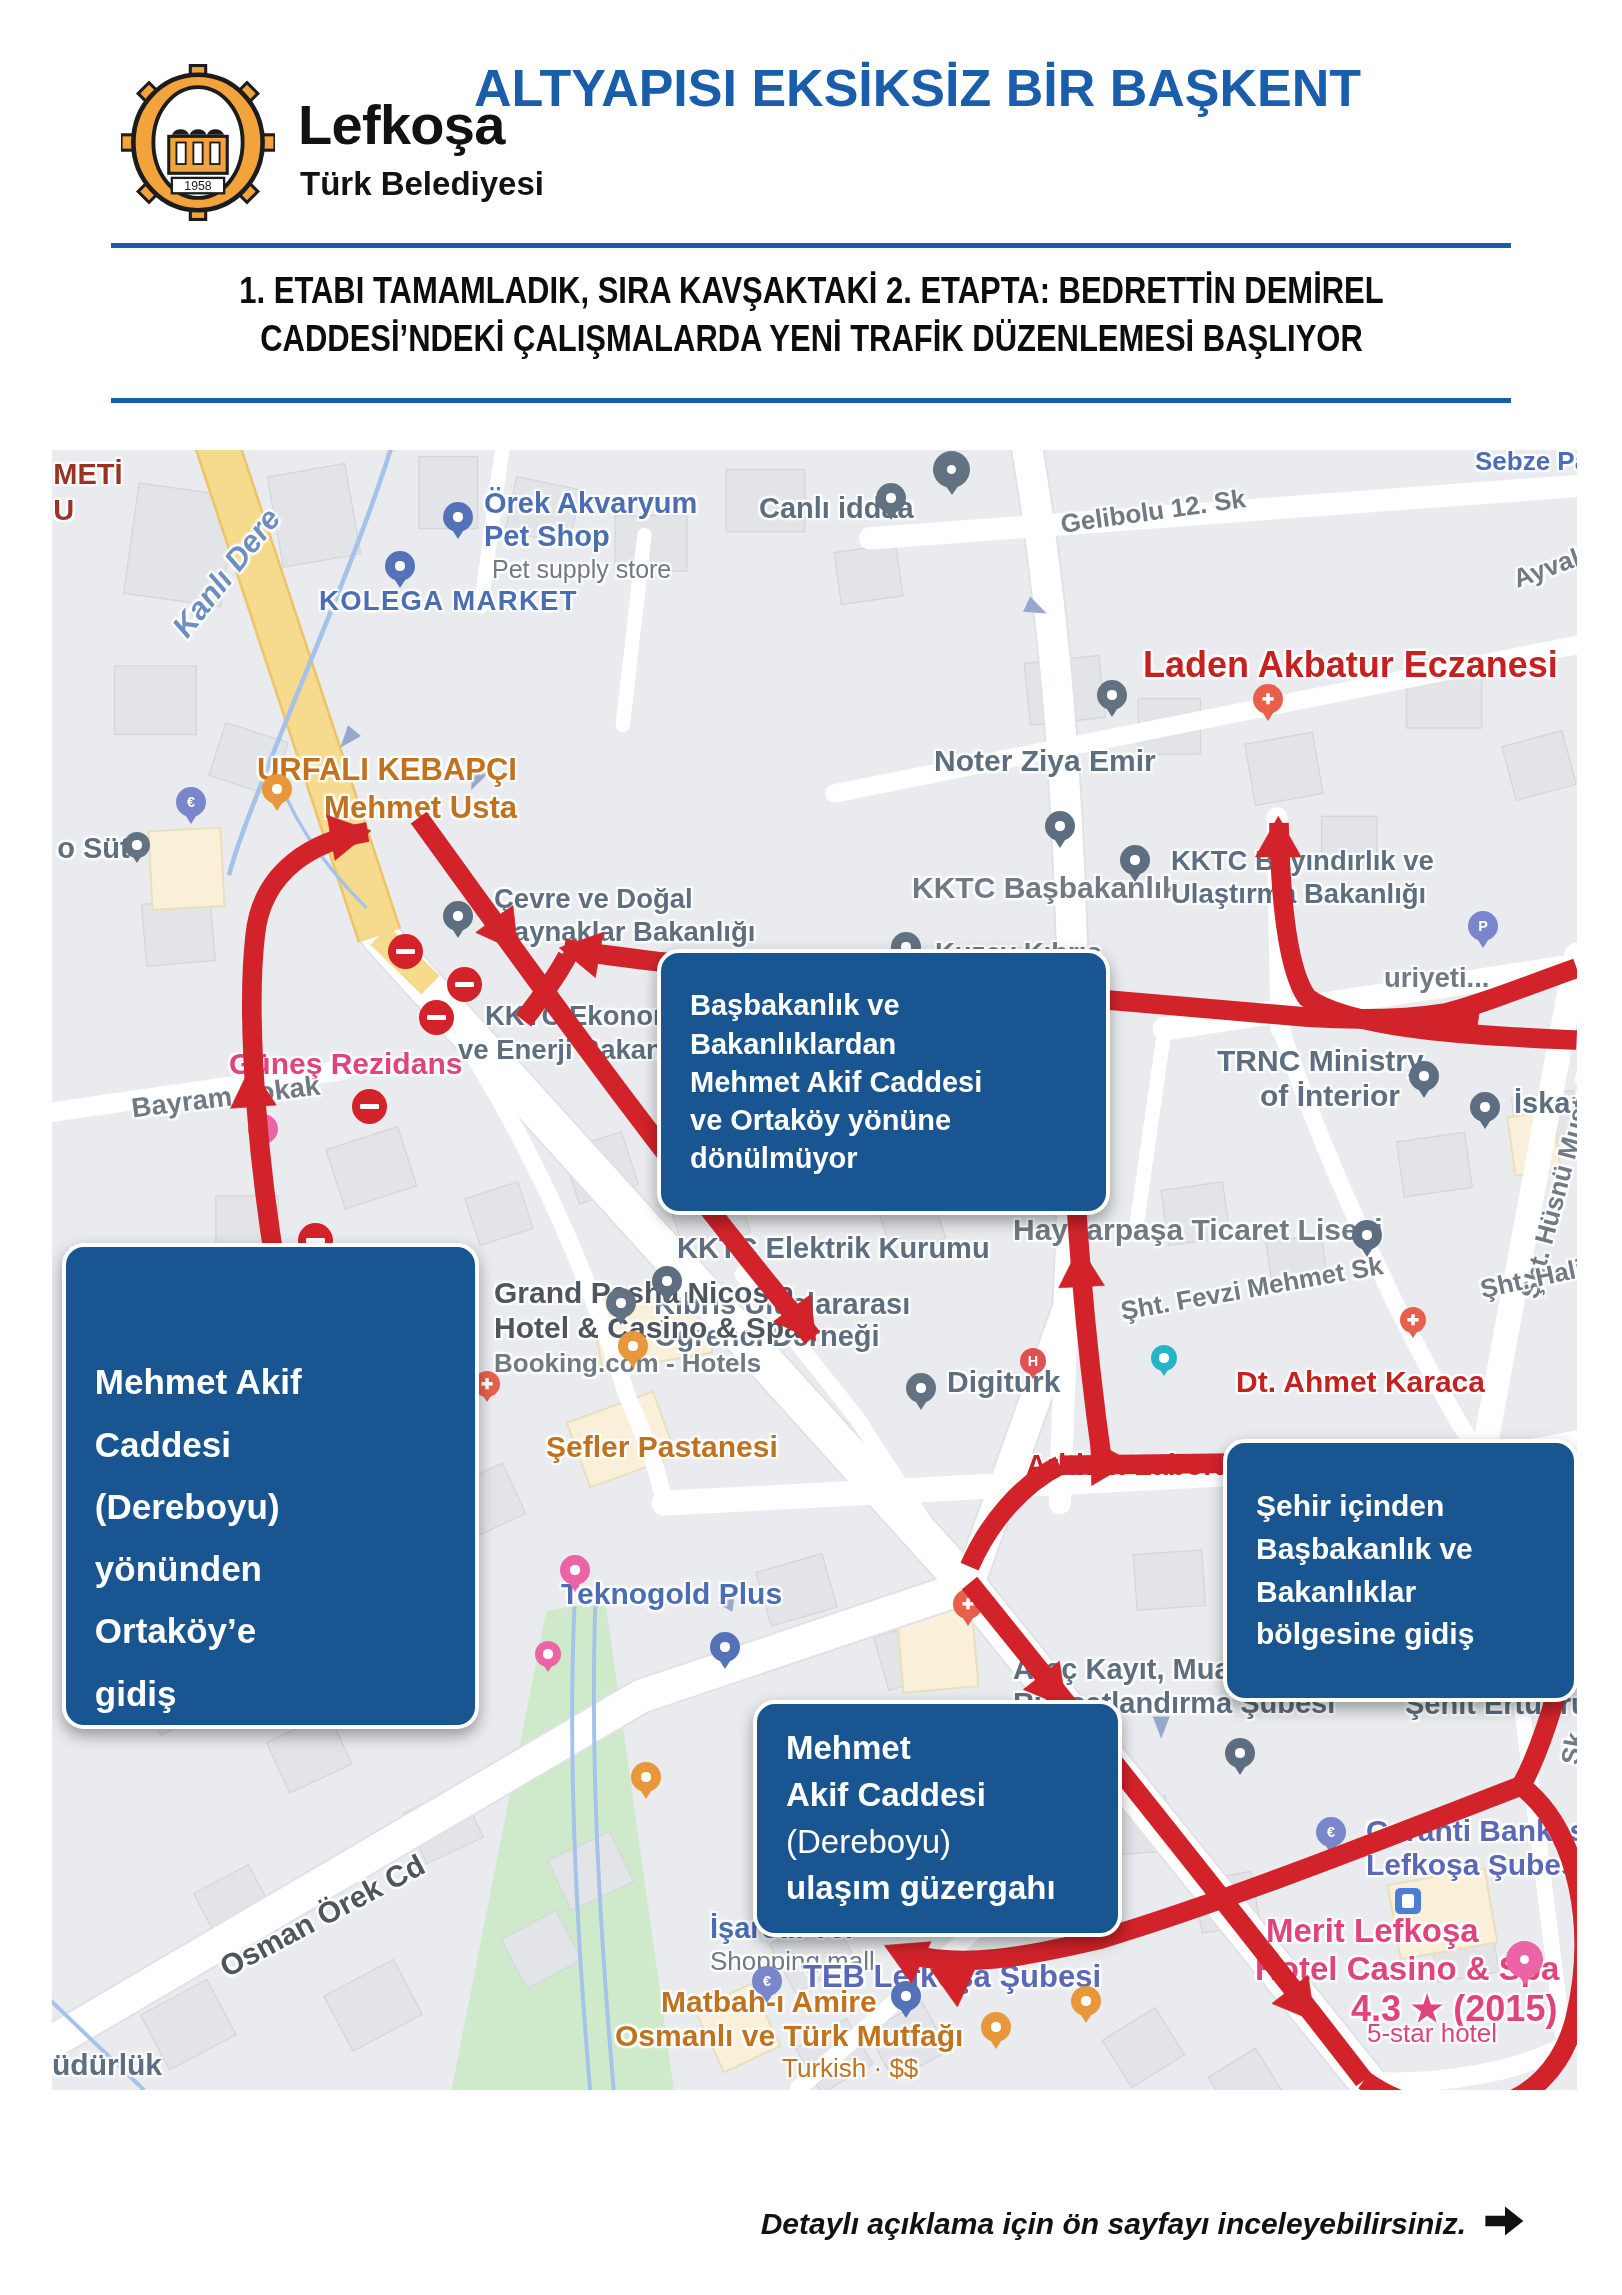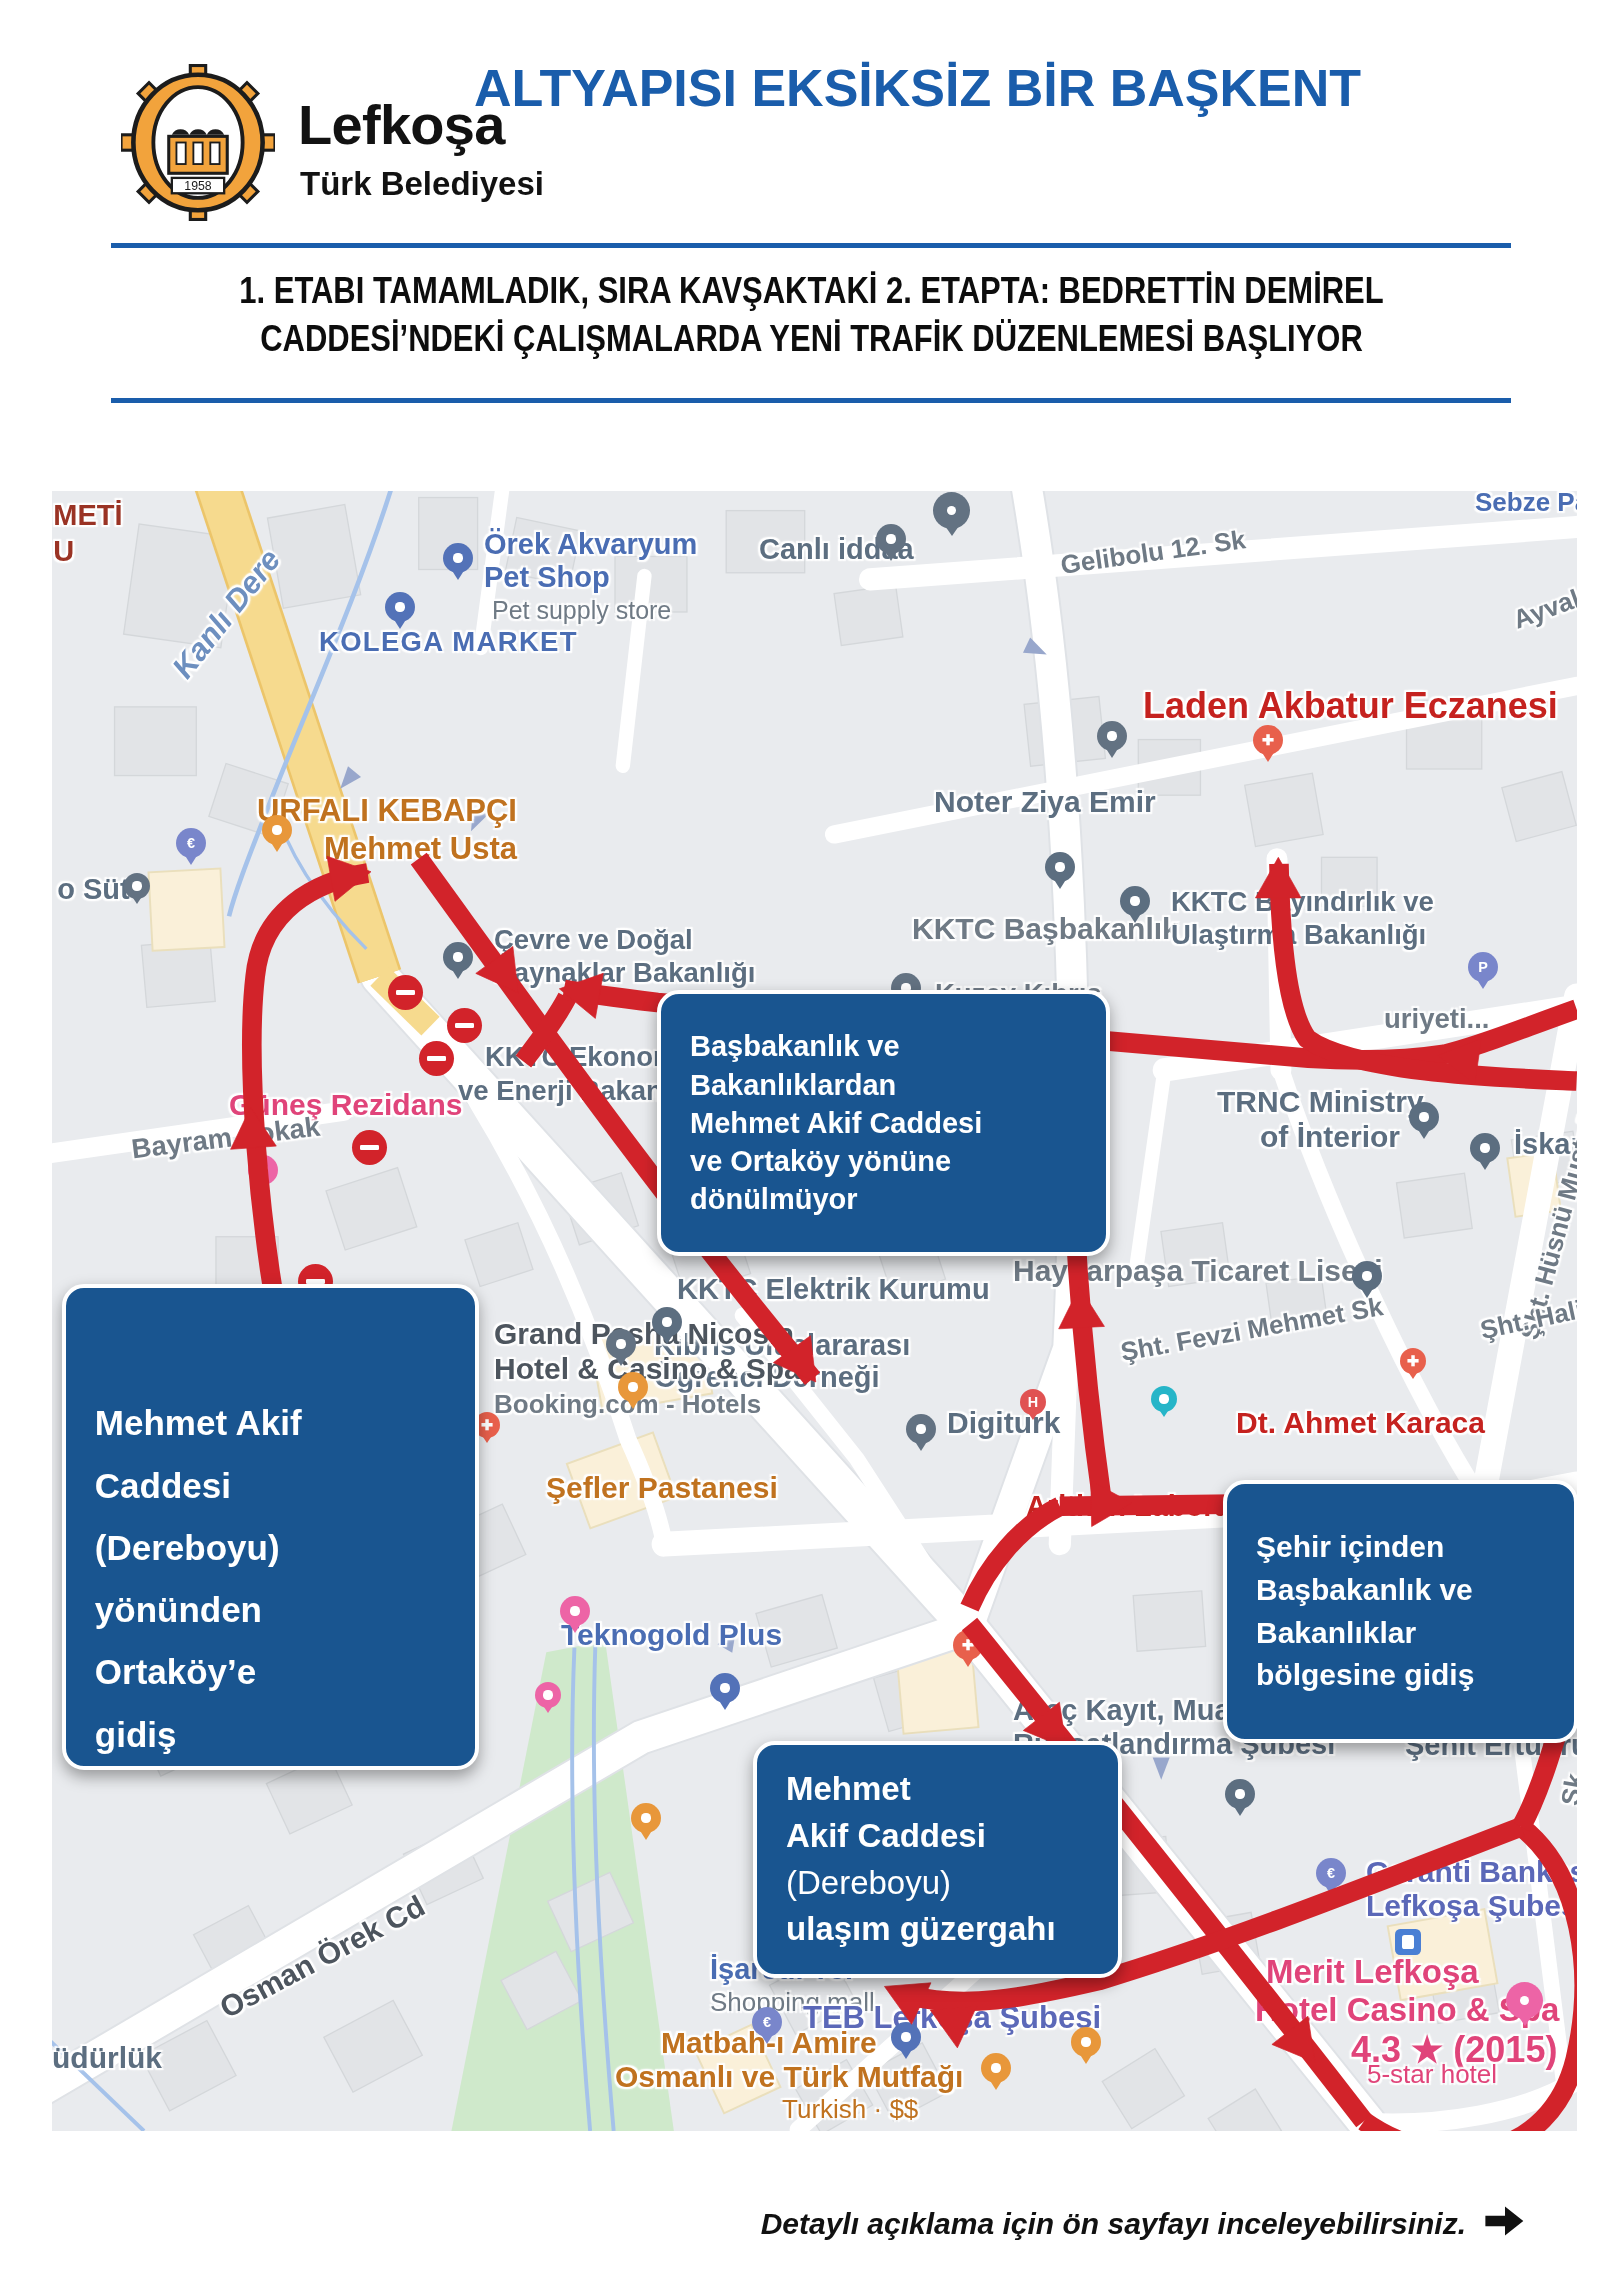--- a/index.html
+++ b/index.html
@@ -10,21 +10,21 @@
   #logo-name{position:absolute;left:298px;top:92px;color:#121212;font-weight:bold;
              font-size:56px;letter-spacing:-0.7px;}
   #logo-sub{position:absolute;left:300px;top:165px;color:#121212;font-weight:bold;font-size:33px;}
   #title{position:absolute;left:474px;top:58px;color:#1a5dab;font-weight:bold;font-size:52px;
          line-height:1.18;letter-spacing:0px;}
   .rule{position:absolute;left:111px;width:1400px;height:4.6px;background:#1a5dab;}
   #rule1{top:243px;} #rule2{top:398px;}
   #subtitle{position:absolute;left:0;top:267px;width:1623px;text-align:center;color:#0d0d0d;
             font-weight:bold;font-size:36px;line-height:1.32;transform:scaleX(.86);}
   
-  #map{position:absolute;left:52px;top:450px;width:1525px;height:1640px;background:#e9ebee;overflow:hidden;margin-top:41px;}
+  #map{position:absolute;left:52px;top:450px;width:1525px;height:1640px;background:#e9ebee;overflow:hidden;}
   #basesvg,#routesvg{position:absolute;left:0;top:0;}
   #routesvg{z-index:30;pointer-events:none;}
   .lbl{position:absolute;z-index:10;white-space:nowrap;font-weight:bold;
        text-shadow:-2px -2px 1.3px #fff,2px -2px 1.3px #fff,-2px 2px 1.3px #fff,2px 2px 1.3px #fff,0 0 5.2px #fff;}
   .slate{color:#5c6e80;} .gray{color:#6f7a85;} .blue{color:#4a6db3;} .orange{color:#c0721f;}
   .red{color:#c5221f;} .pink{color:#e0447a;} .indigo{color:#5b68b8;} .water{color:#6d8fbf;font-style:italic;}
   .maroon{color:#9a3324;} .dk{color:#4d555e;} .st{color:#6f7a85;font-weight:bold;}
   .pin{position:absolute;z-index:20;width:30px;height:30px;border-radius:50%;background:var(--c);
        display:flex;align-items:center;justify-content:center;}
   .pin::after{content:"";position:absolute;left:50%;top:26px;transform:translateX(-50%);
@@ -270,21 +270,21 @@
     <div class="lbl indigo" style="left:1314px;top:1364px;font-size:30px">Garanti Bankası</div>
     <div class="lbl indigo" style="left:1314px;top:1398px;font-size:30px">Lefkoşa Şubesi</div>
     <div class="lbl pink" style="left:1214px;top:1462px;font-size:33px">Merit Lefkoşa</div>
     <div class="lbl pink" style="left:1203px;top:1500px;font-size:33px">Hotel Casino &amp; Spa</div>
     <div class="lbl pink" style="left:1299px;top:1538px;font-size:36px;font-weight:bold">4.3 ★ (2015)</div>
     <div class="lbl pink" style="left:1315px;top:1568px;font-size:26px;font-weight:normal">5-star hotel</div>
     <div class="lbl indigo" style="left:751px;top:1509px;font-size:31px">TEB Lefkoşa Şubesi</div>
     <div class="lbl orange" style="left:609px;top:1535px;font-size:30px">Matbah-ı Amire</div>
     <div class="lbl orange" style="left:563px;top:1569px;font-size:30px">Osmanlı ve Türk Mutfağı</div>
     <div class="lbl orange" style="left:730px;top:1603px;font-size:26px;font-weight:normal">Turkish · $$</div>
-    <div class="lbl slate" style="left:0px;top:1550px;font-size:30px">üdürlük</div>
+    <div class="lbl slate" style="left:0px;top:1598px;font-size:30px">üdürlük</div>
     <div class="lbl orange" style="left:1521px;top:1021px;font-size:29px">Ca</div>
 
     <div class="pin" style="--c:#5372b8;left:333px;top:101px">
         <span class="dotg"></span>
       </div>
     <div class="pin" style="--c:#5372b8;left:391px;top:52px">
         <span class="dotg"></span>
       </div>
     <div class="pin" style="--c:#637282;left:824px;top:33px">
         <span class="dotg"></span>

